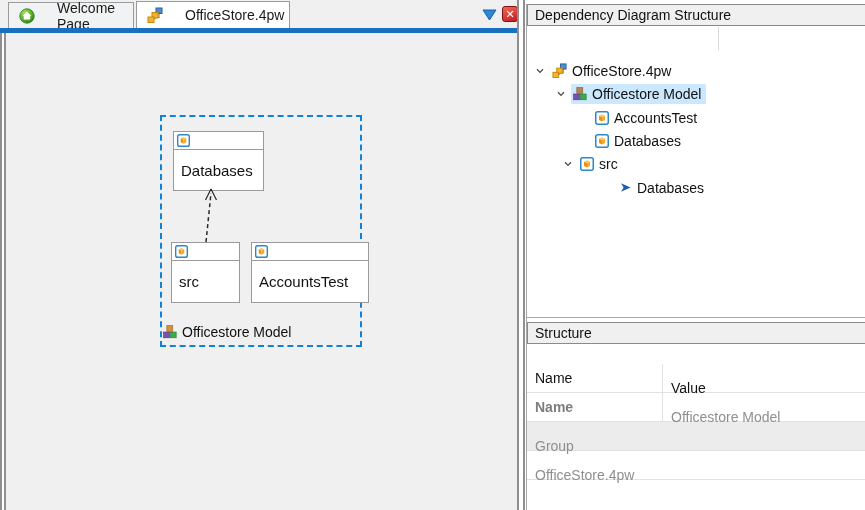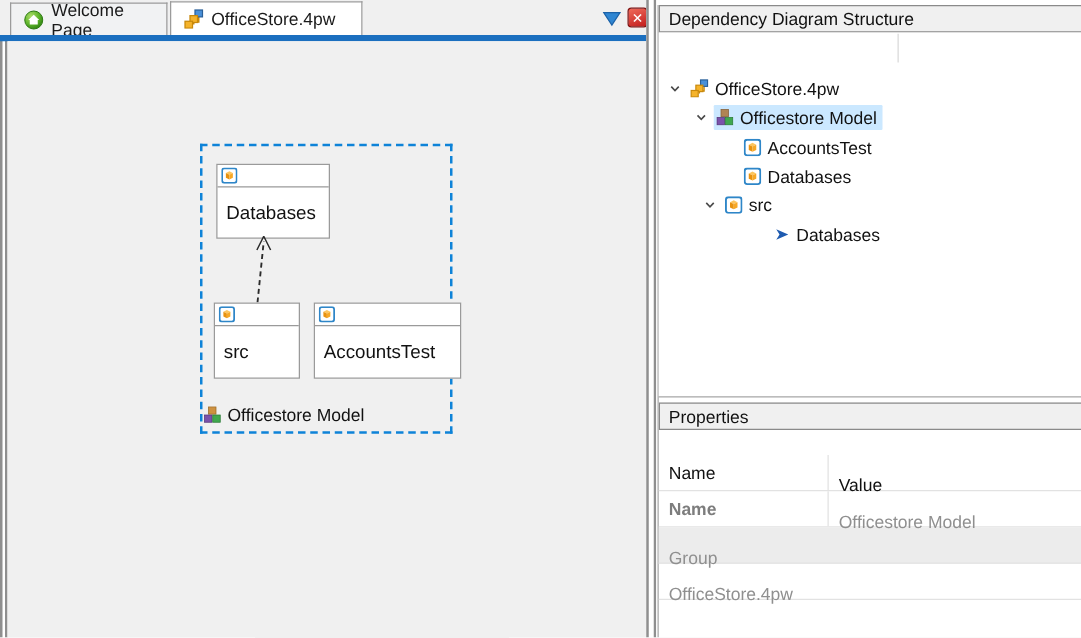--- a/index.html
+++ b/index.html
@@ -8,21 +8,21 @@
     font-family:"Liberation Sans","DejaVu Sans",sans-serif;
     background:#ffffff;font-size:14px;color:#1a1a1a;
     -webkit-font-smoothing:antialiased;
   }
   .abs{position:absolute;}
 
   
   #left-pane{left:0;top:0;width:517px;height:510px;}
   .edge-line{position:absolute;top:0;bottom:0;width:2px;background:#8f8f8f;}
   #tabbar{left:0;top:0;width:517px;height:28px;background:#f0f0f0;}
-  .tab{position:absolute;display:flex;align-items:center;gap:6px;box-sizing:border-box;
+  .tab{position:absolute;display:flex;align-items:center;gap:22px;box-sizing:border-box;
        padding:0 10px;font-size:14px;cursor:default;}
   .tab-inactive{top:2px;height:26px;background:#f1f2f3;border:1px solid #9b9b9b;border-bottom:none;}
   .tab-active{top:1px;height:27px;background:#ffffff;border:1px solid #9b9b9b;border-bottom:none;z-index:2;}
   #blue-bar{left:0;top:28px;width:517px;height:5px;background:#1b6fbf;}
   #canvas{left:6px;top:33px;width:511px;height:477px;background:#f0f0f0;}
 
   
   #group-rect{left:154px;top:82px;width:198px;height:228px;border:2px dashed #0e83d8;}
   .node{position:absolute;background:#fff;border:1px solid #9a9a9a;display:flex;flex-direction:column;box-sizing:border-box;}
   .node-header{height:17px;border-bottom:1px solid #9a9a9a;display:flex;align-items:center;padding-left:3px;flex:none;}
@@ -286,21 +286,21 @@
           </svg>
         </span>
         <span>Databases</span>
       </span>
     </div>
   </div>
 
   <div id="h-split-line" class="abs"></div>
 
   <div class="panel-header abs" style="top:322px;">
-    <span>Properties</span>
+    <span>Structure</span>
   </div>
 
   <div id="prop-table" class="abs">
     <div class="prow">
       <div class="pc1 phead">Name</div>
       <div class="pc2 phead">Value</div>
     </div>
     <div class="prow">
       <div class="pc1 pname">Name</div>
       <div class="pc2 pval">Officestore Model</div>

